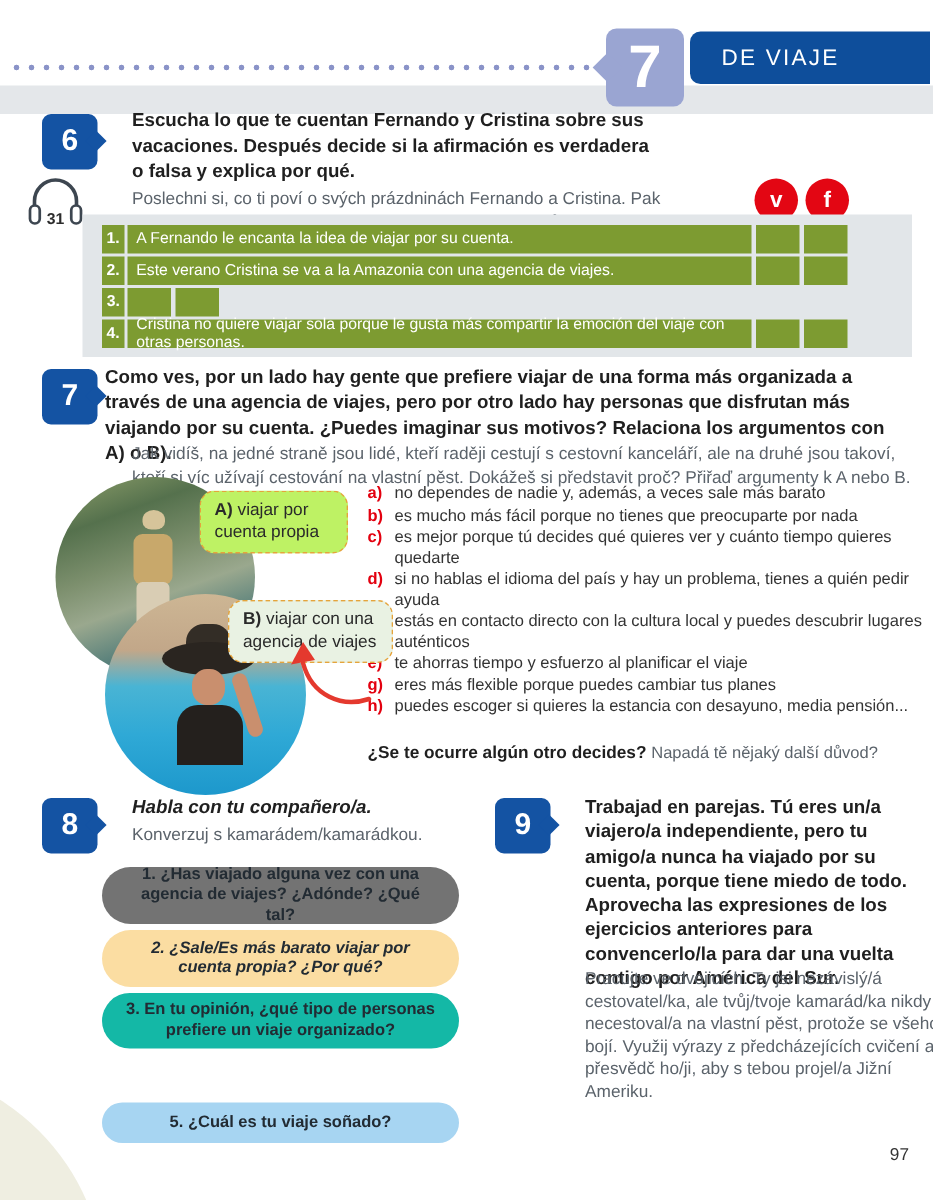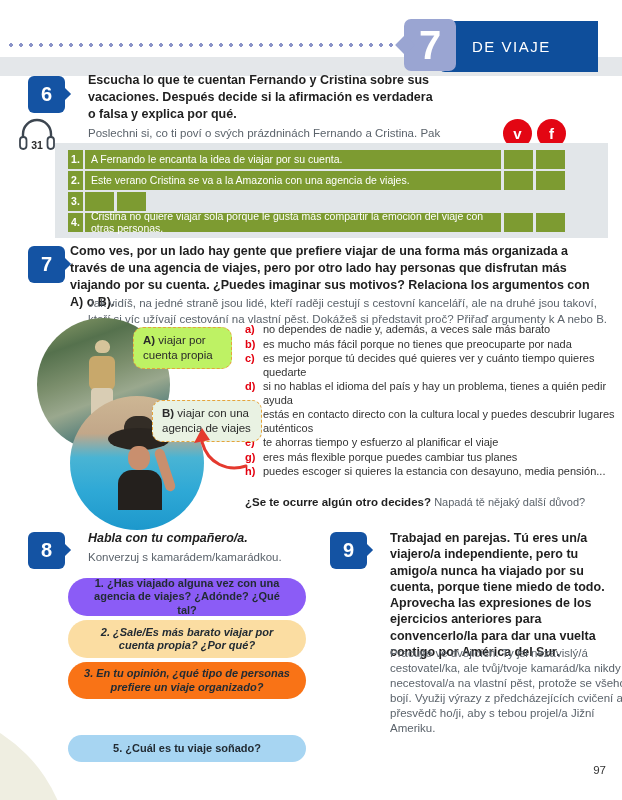--- a/index.html
+++ b/index.html
@@ -9,23 +9,23 @@
   
   .dotted-line { position:absolute; left:6px; top:42px; width:392px; height:6px;
     background-image:radial-gradient(circle, #8a93c8 1.7px, transparent 2.1px);
     background-size:10px 6px; background-repeat:repeat-x; }
   .gray-band { position:absolute; left:0; top:57px; width:622px; height:19px; background:#e4e7ea; }
   .unit-num-box { position:absolute; left:404px; top:19px; width:52px; height:52px;
     background:#9aa5d2; border-radius:7px; color:#fff; font-size:40px; font-weight:bold;
     display:flex; align-items:center; justify-content:center; z-index:3; }
   .unit-num-box::before { content:""; position:absolute; left:-6px; top:19px; width:14px; height:14px;
     background:#9aa5d2; transform:rotate(45deg); z-index:-1; }
-  .unit-title-box { position:absolute; left:438px; top:21px; width:160px; height:51px;
+  .unit-title-box { position:absolute; left:460px; top:21px; width:160px; height:35px;
     background:#0e4e9b; border-radius:7px 0 0 7px; color:#fff; font-size:15px;
-    letter-spacing:1.5px; display:flex; align-items:center; padding-left:34px; z-index:2; }
+    letter-spacing:1.5px; display:flex; align-items:center; padding-left:21px; z-index:2; }
 
   
   .ex-box { position:absolute; width:37px; height:37px; background:#1453a3; border-radius:6px;
     color:#fff; font-size:20px; font-weight:bold; display:flex; align-items:center;
     justify-content:center; z-index:2; }
   .ex-box::after { content:""; position:absolute; right:-4px; top:13px; width:10px; height:10px;
     background:#1453a3; transform:rotate(45deg); z-index:-1; }
 
   .es-text { color:#1f1f1f; font-weight:bold; font-size:12.5px; line-height:17px; }
   .cs-text { color:#5b636b; font-size:11.5px; line-height:15.5px; }
@@ -221,23 +221,23 @@
 
   <div class="followup">
     <span class="q-es">¿Se te ocurre algún otro decides?</span>
     <span class="q-cs">Napadá tě nějaký další důvod?</span>
   </div>
 
   <div class="ex-box" style="left:28px; top:532px;">8</div>
   <div class="es-text ex8-es">Habla con tu compañero/a.</div>
   <div class="cs-text ex8-cs">Konverzuj s kamarádem/kamarádkou.</div>
 
-  <div class="pill pill-1" style="background: #8b5cf6;">1. ¿Has viajado alguna vez con una agencia de viajes? ¿Adónde? ¿Qué tal?</div>
+  <div class="pill pill-1" style="background: #737373;">1. ¿Has viajado alguna vez con una agencia de viajes? ¿Adónde? ¿Qué tal?</div>
   <div class="pill pill-2" style="background: rgb(251, 221, 162);">2. ¿Sale/Es más barato viajar por cuenta propia? ¿Por qué?</div>
-  <div class="pill pill-3" style="background: #f97316; font-style: italic;">3. En tu opinión, ¿qué tipo de personas prefiere un viaje organizado?</div>
+  <div class="pill pill-3" style="background: #14b8a6;">3. En tu opinión, ¿qué tipo de personas prefiere un viaje organizado?</div>
   <div class="pill pill-5" style="background: rgb(167, 213, 242);">5. ¿Cuál es tu viaje soñado?</div>
 
   <div class="ex-box" style="left:330px; top:532px;">9</div>
   <div class="es-text ex9-es">Trabajad en parejas. Tú eres un/a viajero/a independiente, pero tu amigo/a nunca ha viajado por su cuenta, porque tiene miedo de todo. Aprovecha las expresiones de los ejercicios anteriores para convencerlo/la para dar una vuelta contigo por América del Sur.</div>
   <div class="cs-text ex9-cs">Pracujte ve dvojicích. Ty jsi nezávislý/á cestovatel/ka, ale tvůj/tvoje kamarád/ka nikdy necestoval/a na vlastní pěst, protože se všeho bojí. Využij výrazy z předcházejících cvičení a přesvědč ho/ji, aby s tebou projel/a Jižní Ameriku.</div>
 
   <div class="corner-circle"></div>
   <div class="page-num">97</div>
 
 </div>

